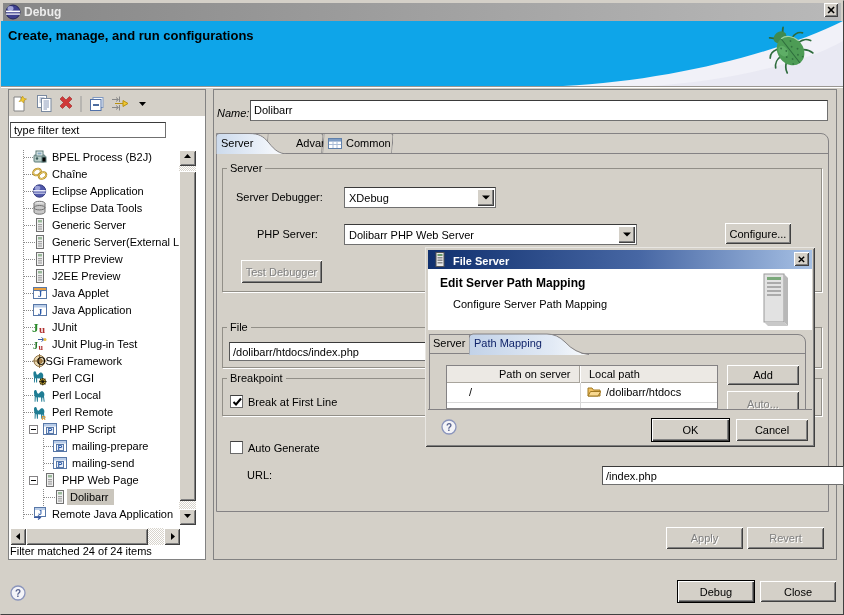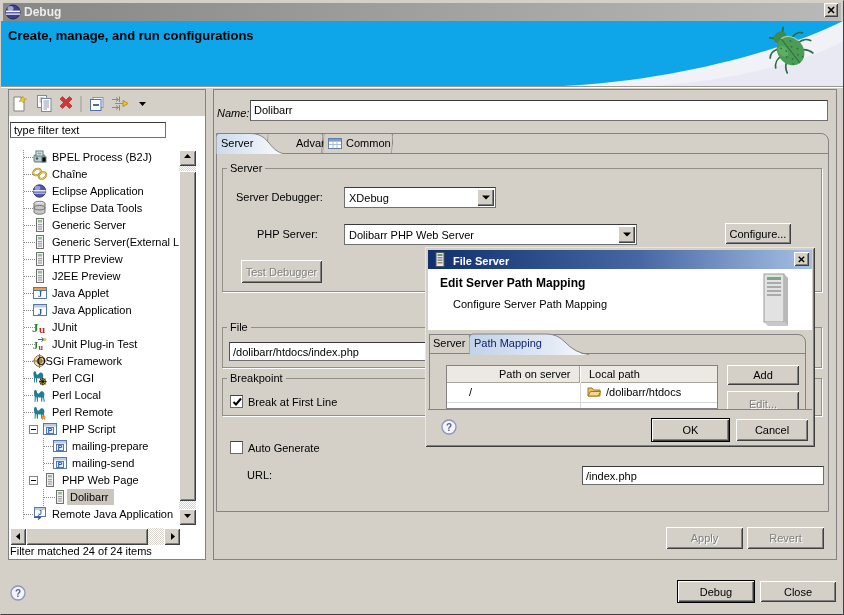--- a/index.html
+++ b/index.html
@@ -476,21 +476,21 @@
   <div class="cb" style="left:16px;top:305px;">
       <svg width="11" height="11" viewBox="0 0 11 11">
         <path d="M1.5,5 L4,7.5 L9,1.5" fill="none" stroke="#000" stroke-width="2"></path>
       </svg>
     </div>
   <label style="left:34px;top:306px;">Break at First Line</label>
 
   <div class="cb" style="left:16px;top:351px;"></div>
   <label style="left:34px;top:352px;">Auto Generate</label>
   <label style="left:33px;top:379px;">URL:</label>
-  <div class="inp" style="left:368px;top:376px;width:242px;height:19px;">/index.php</div>
+  <div class="inp" style="left:388px;top:376px;width:242px;height:19px;">/index.php</div>
 
   <div class="btn disabled" style="left:452px;top:437px;width:77px;height:22px;">
       <span>Apply</span>
     </div>
   <div class="btn disabled" style="left:533px;top:437px;width:77px;height:22px;">
       <span>Revert</span>
     </div>
 </div>
 
 <div class="abs" id="bottombar" style="left:0;top:561px;width:844px;height:54px;">
@@ -566,21 +566,21 @@
         </svg></div>
     <div class="abs" style="left:159px;top:20px;">/dolibarr/htdocs</div>
     <div class="abs" style="left:0;top:36px;width:274px;height:1px;background:#d8d8d8;"></div>
     <div class="abs" style="left:133px;top:17px;width:1px;height:44px;background:#d8d8d8;"></div>
   </div>
   <div class="btn" style="left:302px;top:118px;width:72px;height:20px;">
       <span>Add</span>
     </div>
   <div class="abs" style="left:302px;top:144px;width:72px;height:18px;overflow:hidden;">
       <div class="btn disabled" style="left:0;top:0;width:72px;height:26px;">
-        <span>Edit...</span>
+        <span>Auto...</span>
       </div>
     </div>
 
   <div class="abs" style="left:3px;top:162px;width:384px;height:1px;background:#848284;"></div>
   <div class="abs" style="left:16px;top:172px;width:16px;height:16px;"><svg width="16" height="16" viewBox="0 0 16 16">
         <circle cx="8" cy="8" r="7" fill="#f4f4f8" stroke="#8a94bc" stroke-width="1.3"></circle>
         <text x="8" y="11.5" text-anchor="middle" font-size="10" font-weight="bold" fill="#5a6490" font-family="Liberation Sans">?</text>
       </svg></div>
   <div class="btn default" style="left:227px;top:172px;width:77px;height:22px;">
       <span>OK</span>

